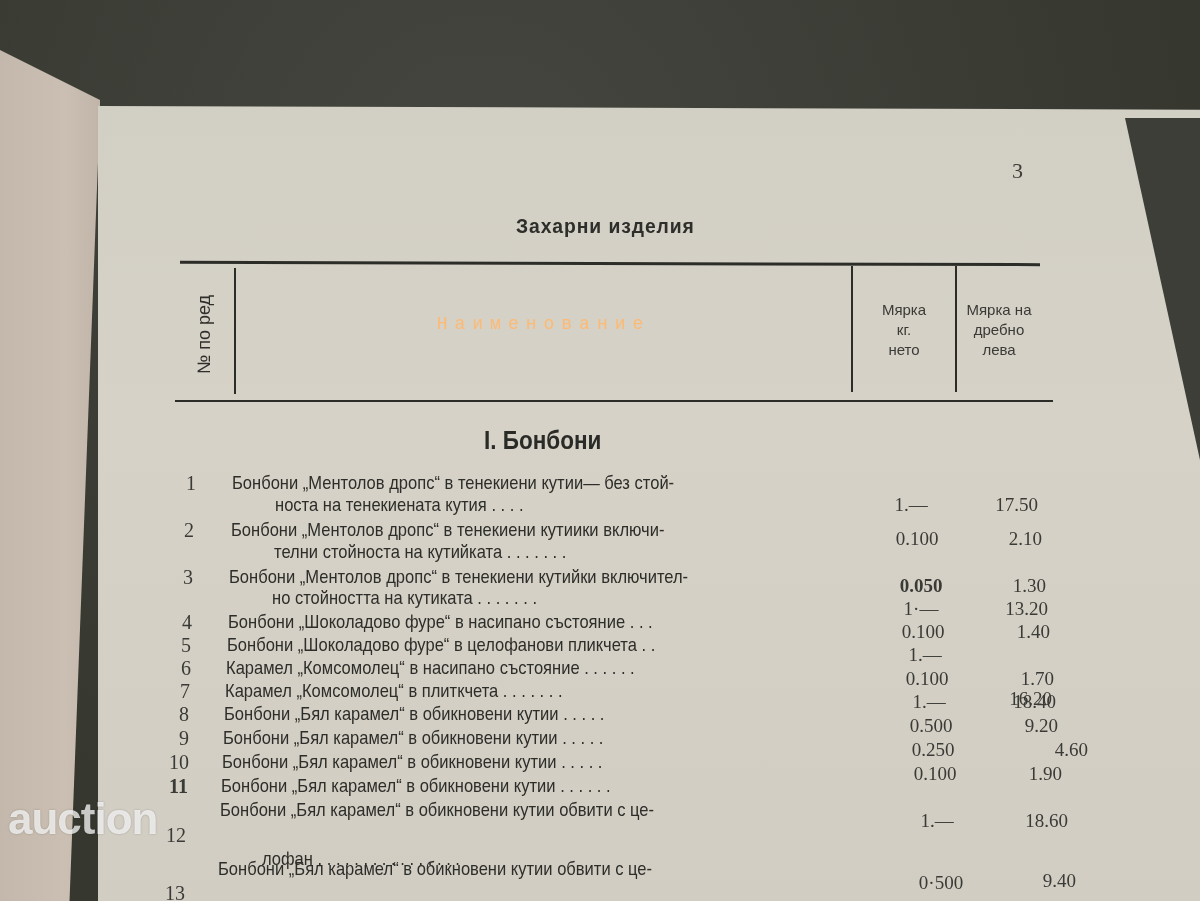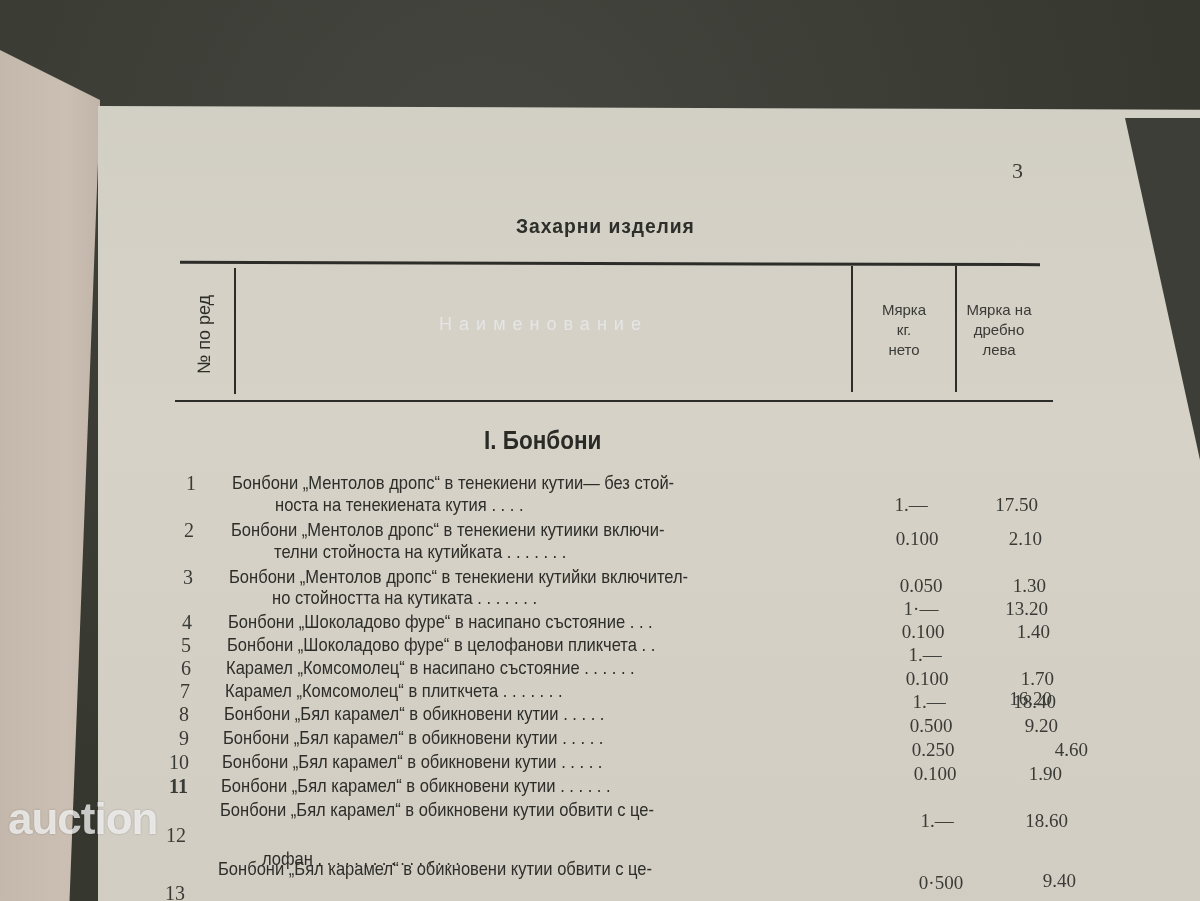--- a/index.html
+++ b/index.html
@@ -48,22 +48,22 @@
   .col-no {
     position: absolute; left: 178px; top: 270px; width: 54px; height: 128px;
     display: flex; align-items: center; justify-content: center;
   }
   .col-no span {
     transform: rotate(-90deg); white-space: nowrap; font-size: 18px; color: #2e2e2a;
     font-family: "Liberation Sans", sans-serif;
   }
   .col-name {
     position: absolute; left: 236px; top: 314px; width: 615px; text-align: center;
-    font-size: 18px; letter-spacing: 7px; color: #e5e5e5;
-    font-family: Liberation Sans, sans-serif;
+    font-size: 18px; letter-spacing: 7px; color: #fdba74;
+    font-family: Liberation Mono, monospace;
   }
   .col-small {
     position: absolute; text-align: center; font-size: 15px; line-height: 20px; color: #3a3a36;
     font-family: "Liberation Sans", sans-serif;
   }
   .cat-title {
     position: absolute; left: 484px; top: 426px; font-size: 25px; font-weight: bold; color: #2a2a26;
     font-family: "Liberation Sans", sans-serif; transform: scaleX(0.9); transform-origin: left;
   }
   .rows { position: absolute; left: 0; top: 0; width: 1200px; height: 901px; }
@@ -142,21 +142,21 @@
   </div>
 
   <div class="row" style="top:566px;">
     <span class="no" style="left:157px;">3</span>
     <span class="txt" style="left:229px;">Бонбони „Ментолов дропс“ в тенекиени кутийки включител-</span>
   </div>
   <div class="row" style="top:587px;">
     <span class="txt" style="left:272px;">но стойността на кутиката   . . .   . . .   .</span>
   </div>
   <div class="row" style="top:575px;">
-    <span class="unit" style="left:876px;">0.050</span>
+    <span class="unit" style="left:876px;font-weight:bold;">0.050</span>
     <span class="price" style="left:956px;">1.30</span>
   </div>
 
   <div class="row" style="top:611px;">
     <span class="no" style="left:156px;">4</span>
     <span class="txt" style="left:228px;">Бонбони „Шоколадово фуре“ в насипано състояние . . .</span>
     <span class="unit" style="left:876px; top:-13px;">1·—</span>
     <span class="price" style="left:958px; top:-13px;">13.20</span>
   </div>
 

